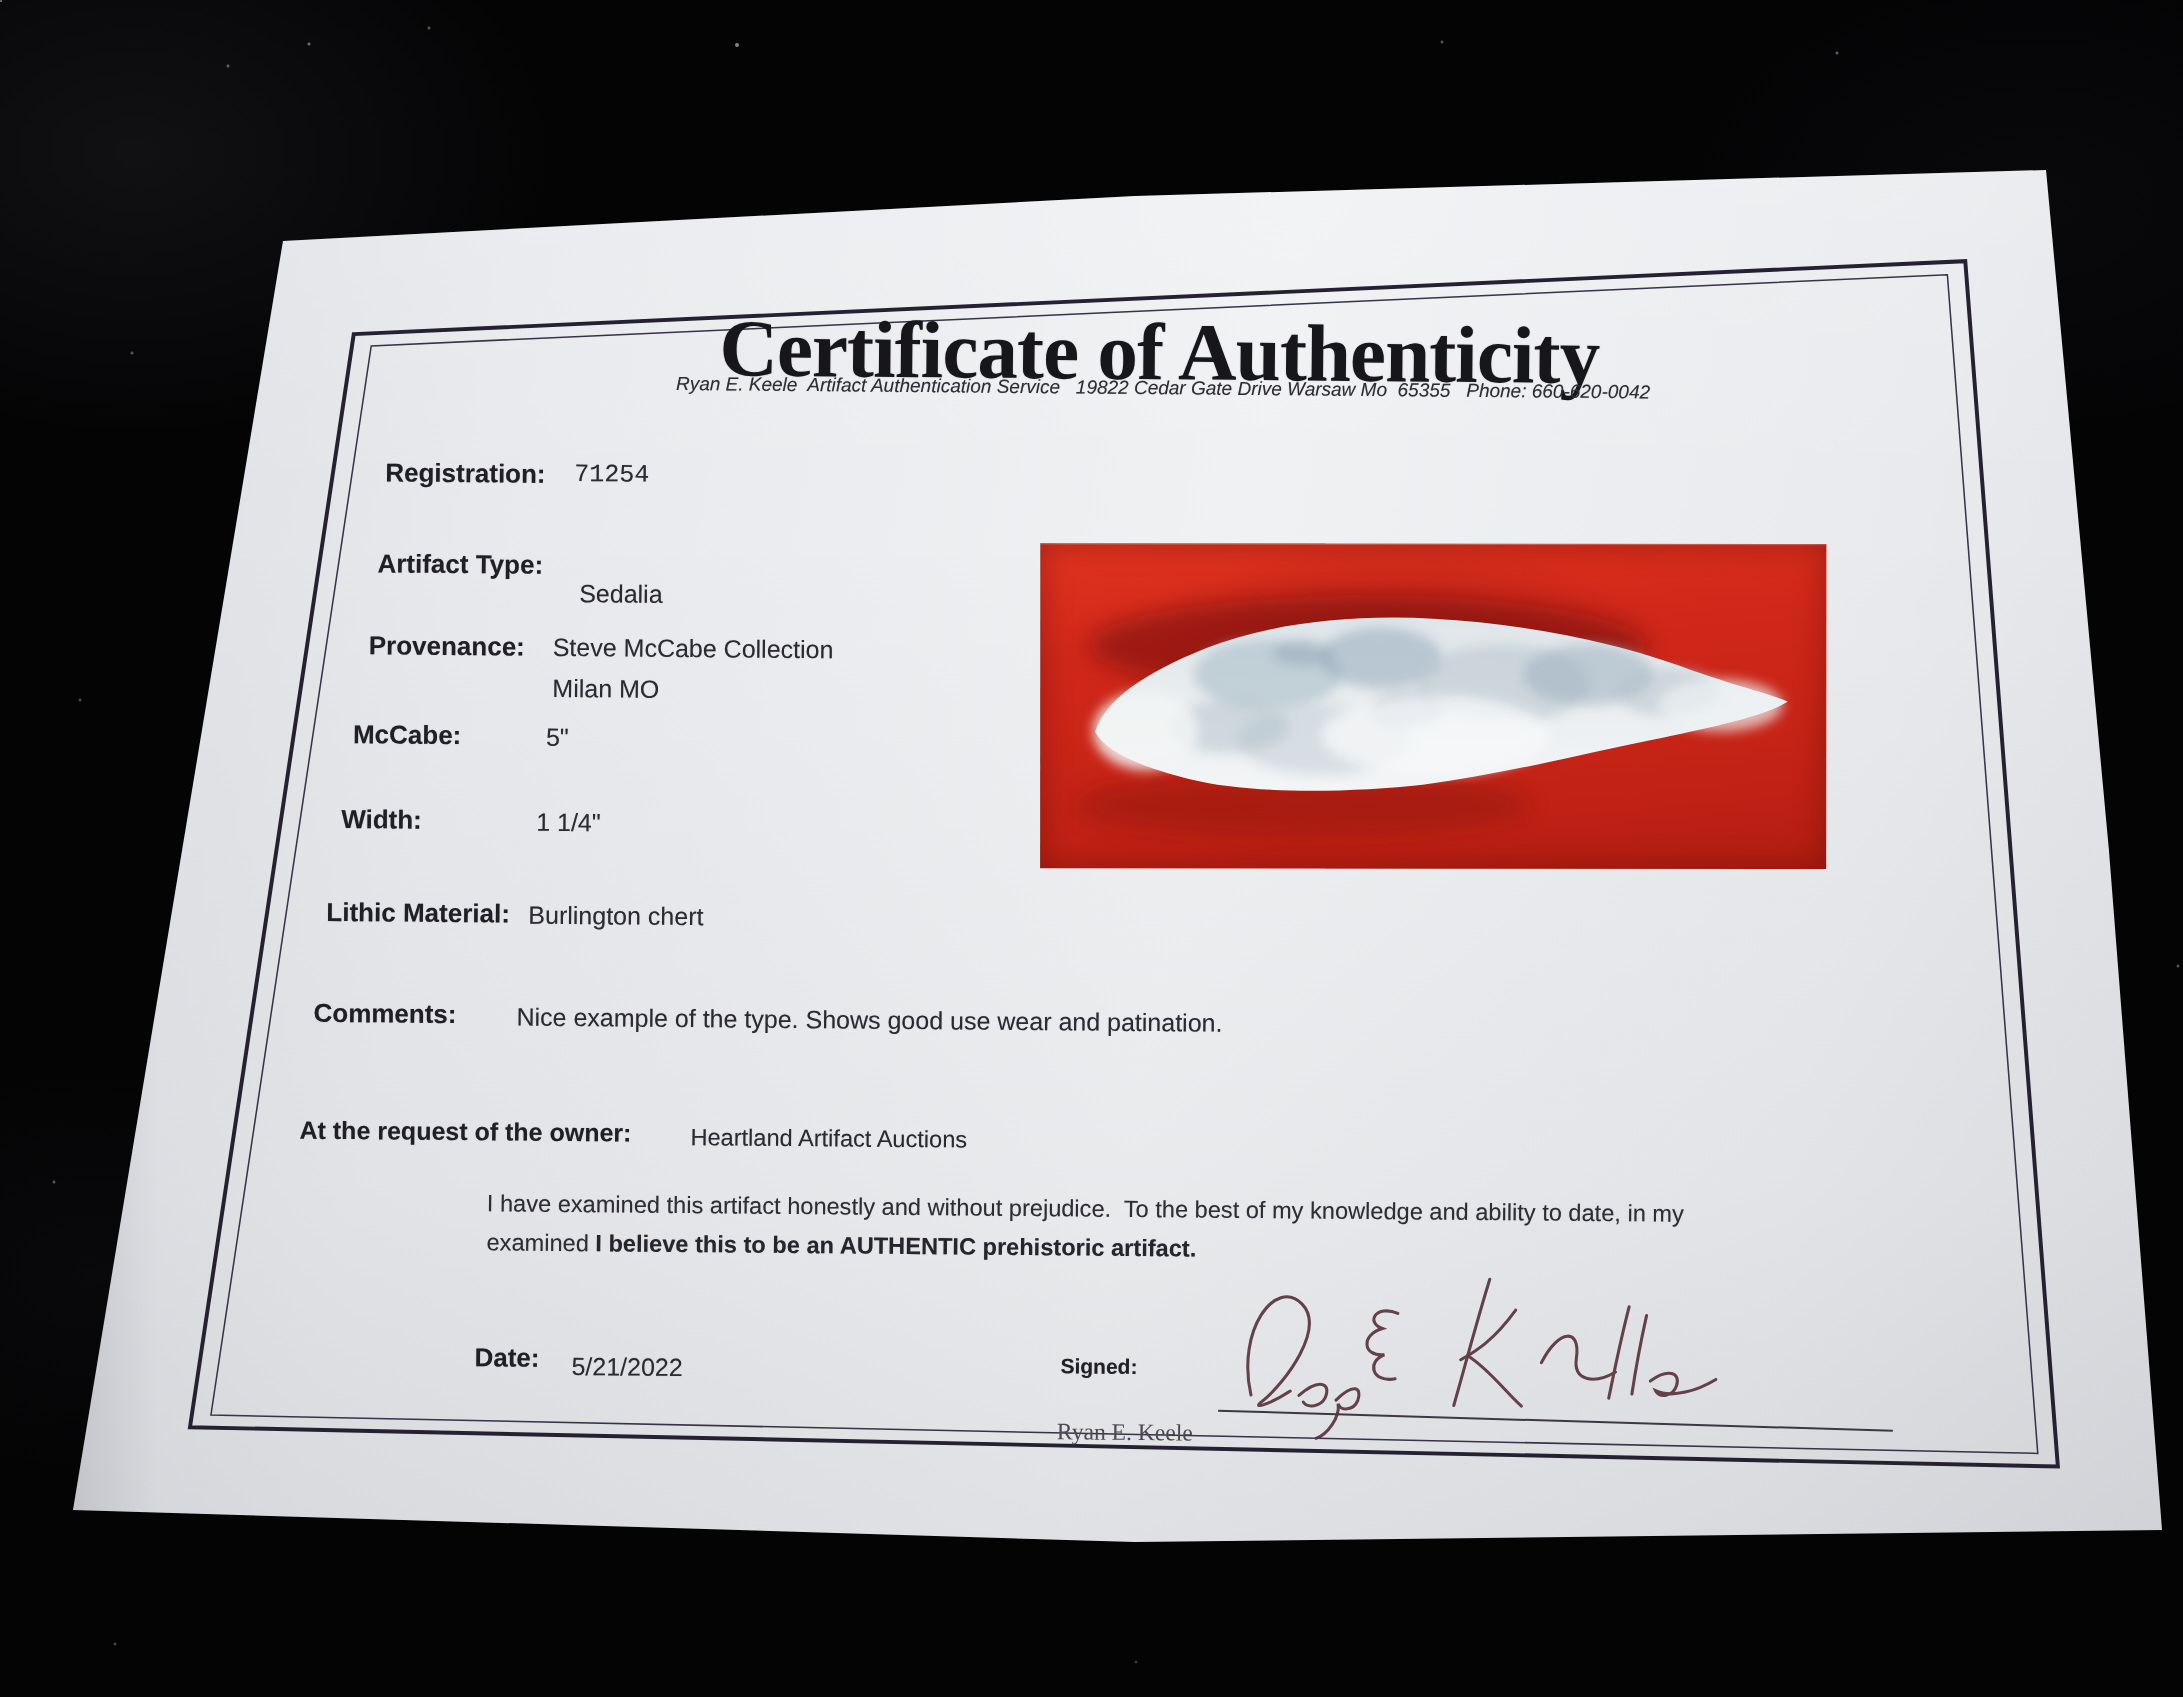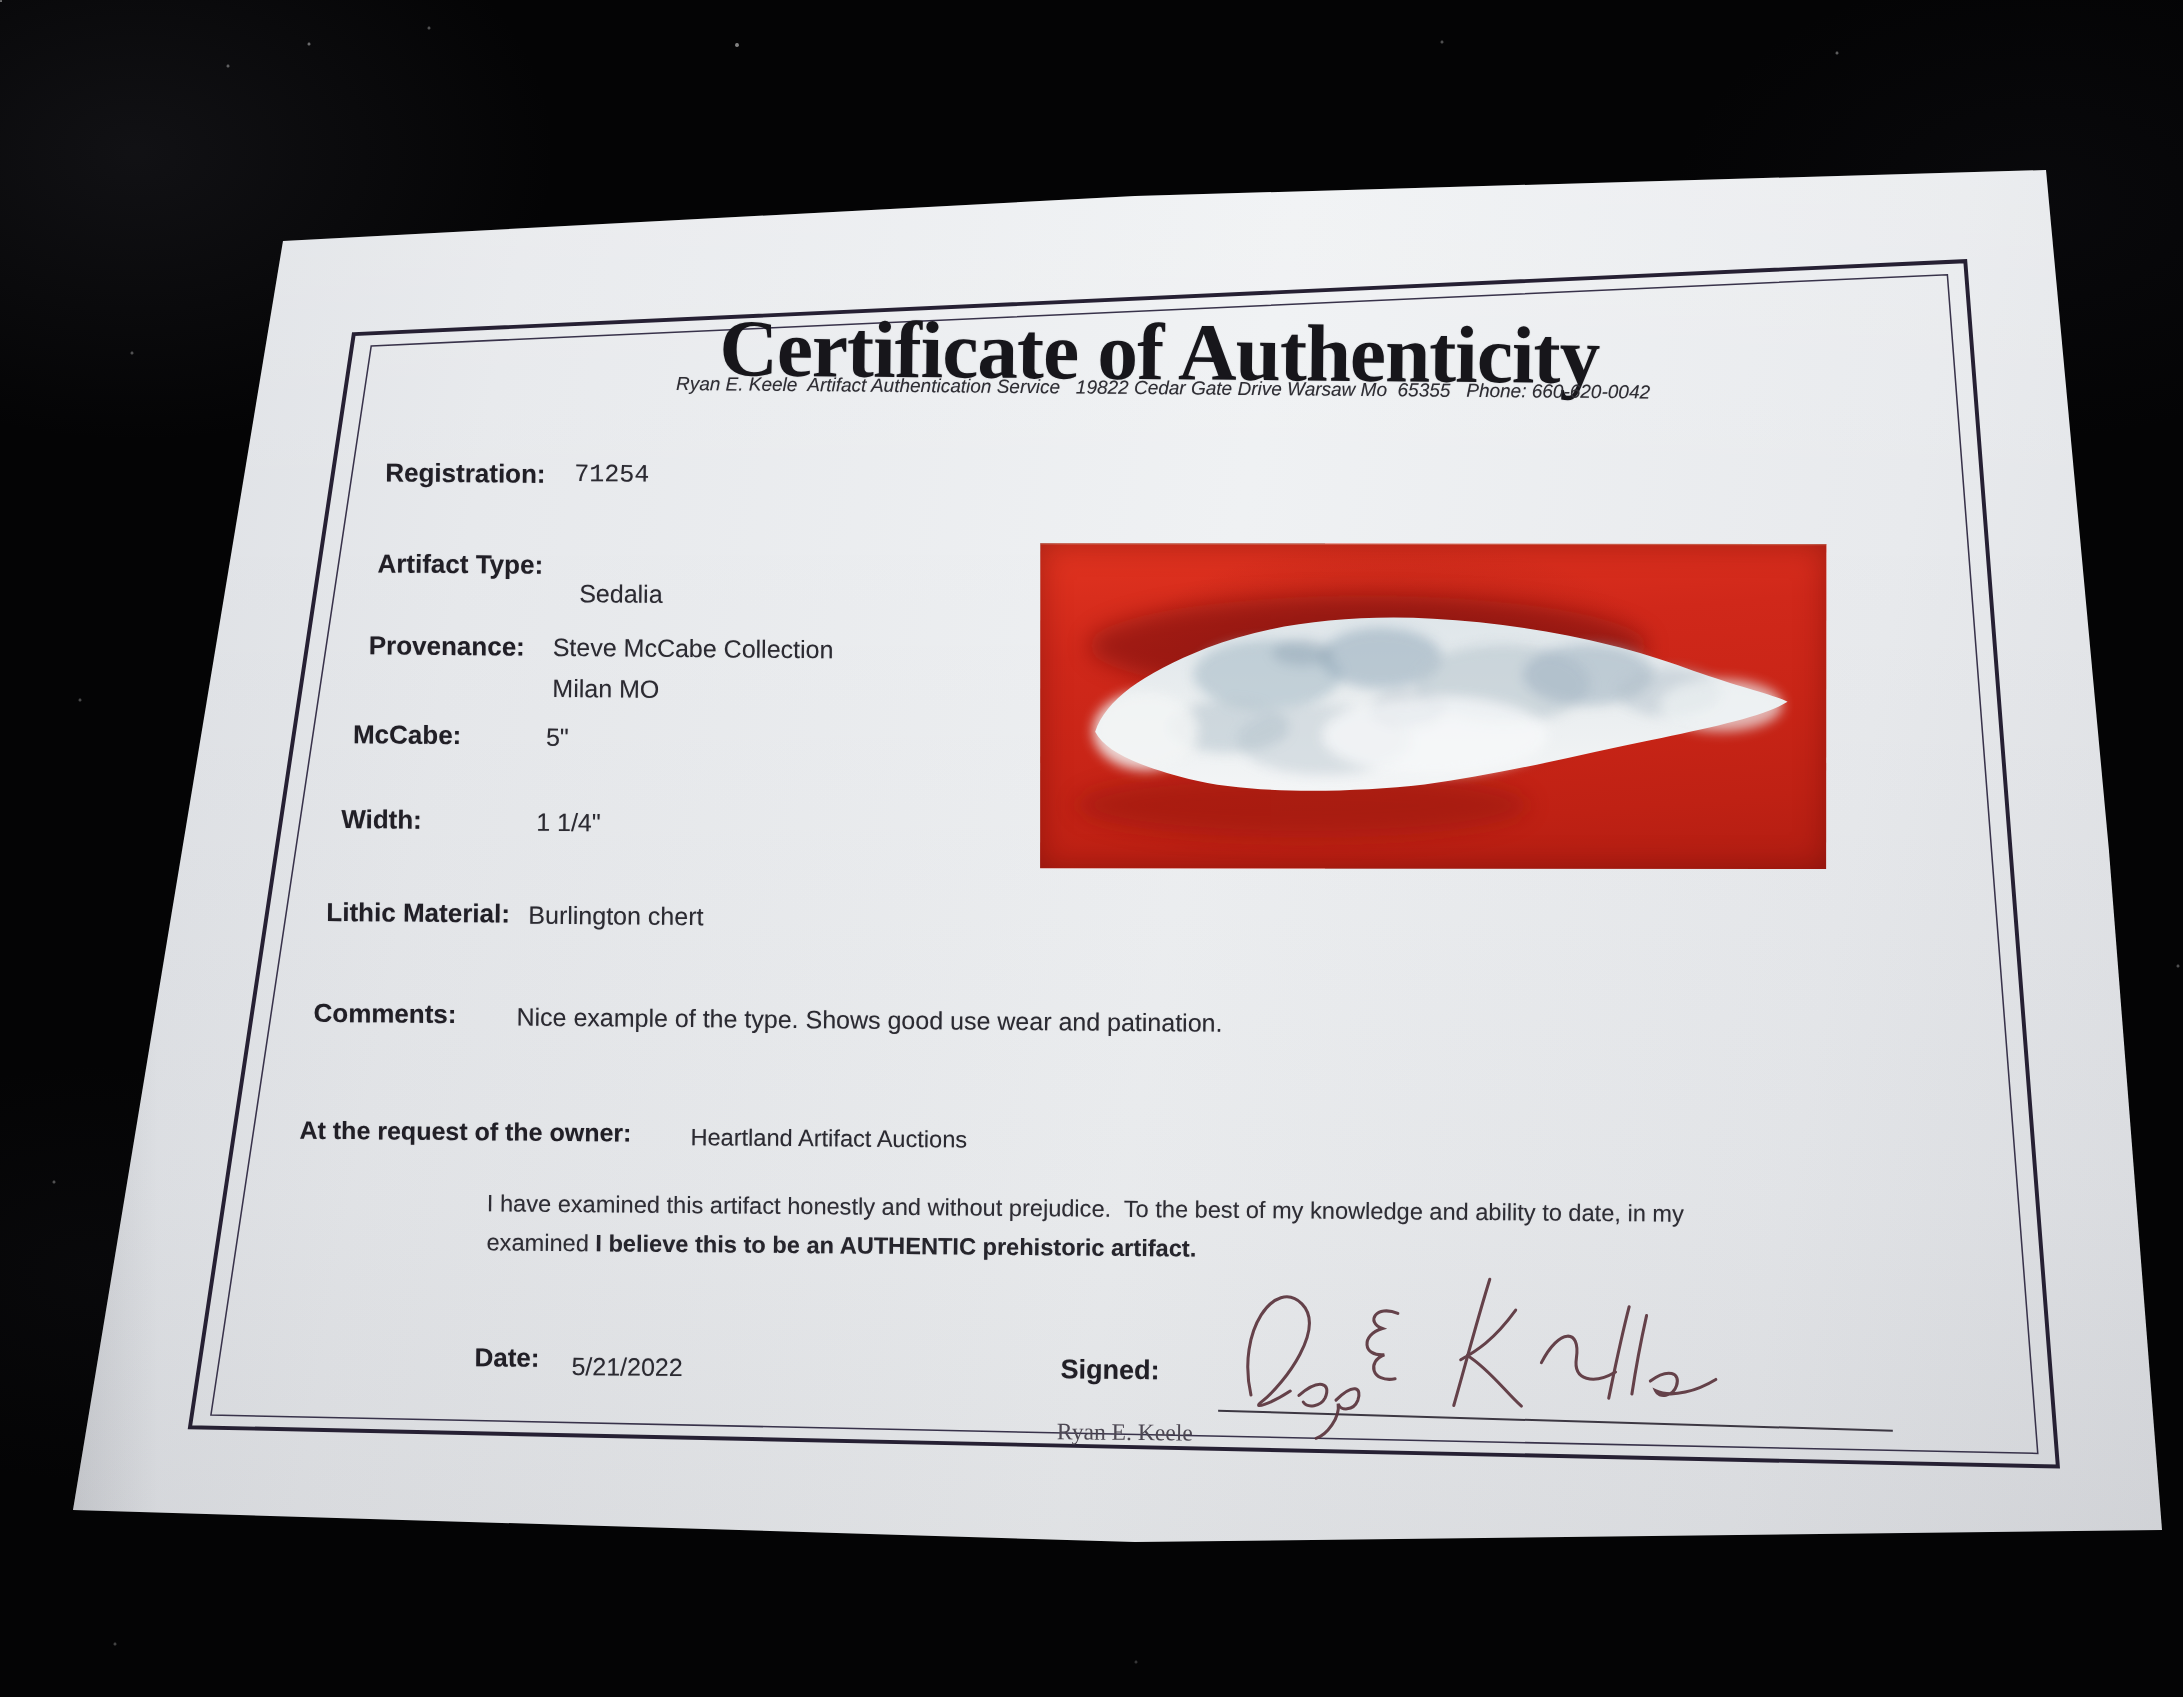--- a/index.html
+++ b/index.html
@@ -148,21 +148,21 @@
     </div>
 
     <span class="abs lbl" style="left:302px;  top:1123px; font-size:25px;">At the request of the owner:</span>
     <span class="abs val small" style="left:693px; top:1128px;">Heartland Artifact Auctions</span>
 
     <div class="abs statement" style="left:490px; top:1190px;"><span>I have examined this artifact honestly and without prejudice.  To the best of my knowledge and ability to date, in my</span><br><span>examined </span><span class="b">I believe this to be an AUTHENTIC prehistoric artifact.</span></div>
 
     <span class="abs lbl" style="left:479px; top:1348px;">Date:</span>
     <span class="abs val" style="left:576px; top:1351px;margin-top:6px;">5/21/2022</span>
 
-    <span class="abs lbl" style="left:1065px; top:1355px; font-size:27px;">Signed:</span>
+    <span class="abs lbl" style="left:1065px; top:1355px; font-size:21px;">Signed:</span>
 
     <div class="sigline"></div>
 
     <svg class="abs" style="left:1214px; top:1250px;" width="559" height="192" viewBox="0 0 1280 440">
       <g fill="none" stroke="#5a333c" stroke-width="7" stroke-linecap="round" opacity=".92">
         <path d="M 95 330 C 60 180 150 60 210 120 C 265 175 175 300 120 345 C 95 365 140 350 185 320"></path>
         <path d="M 205 330 C 250 290 280 300 265 335 C 255 355 225 360 215 345"></path>
         <path d="M 290 340 C 330 300 350 310 340 340 C 330 365 300 365 295 348 C 300 380 270 420 245 428"></path>
         <path d="M 430 140 C 380 120 355 160 395 175 C 345 190 350 240 400 235 C 360 250 370 300 425 290"></path>
         <path d="M 640 60 C 610 160 585 260 560 350"></path>

